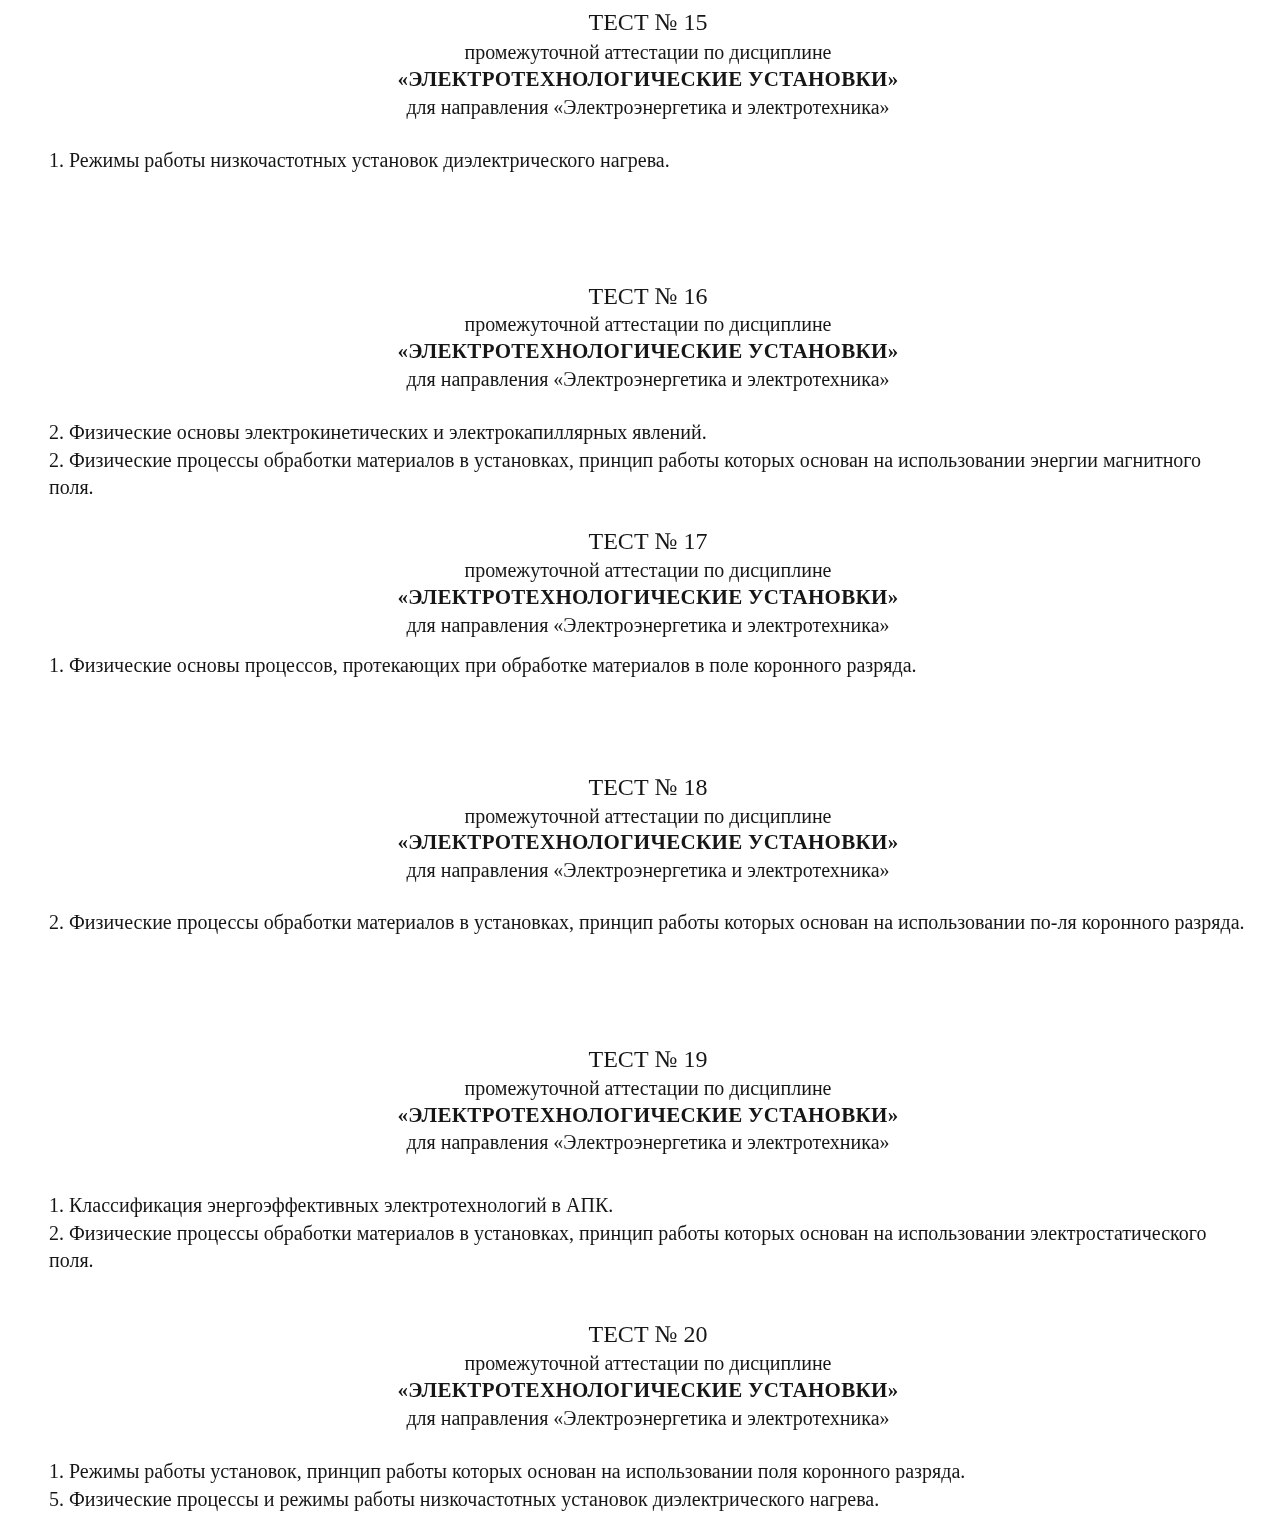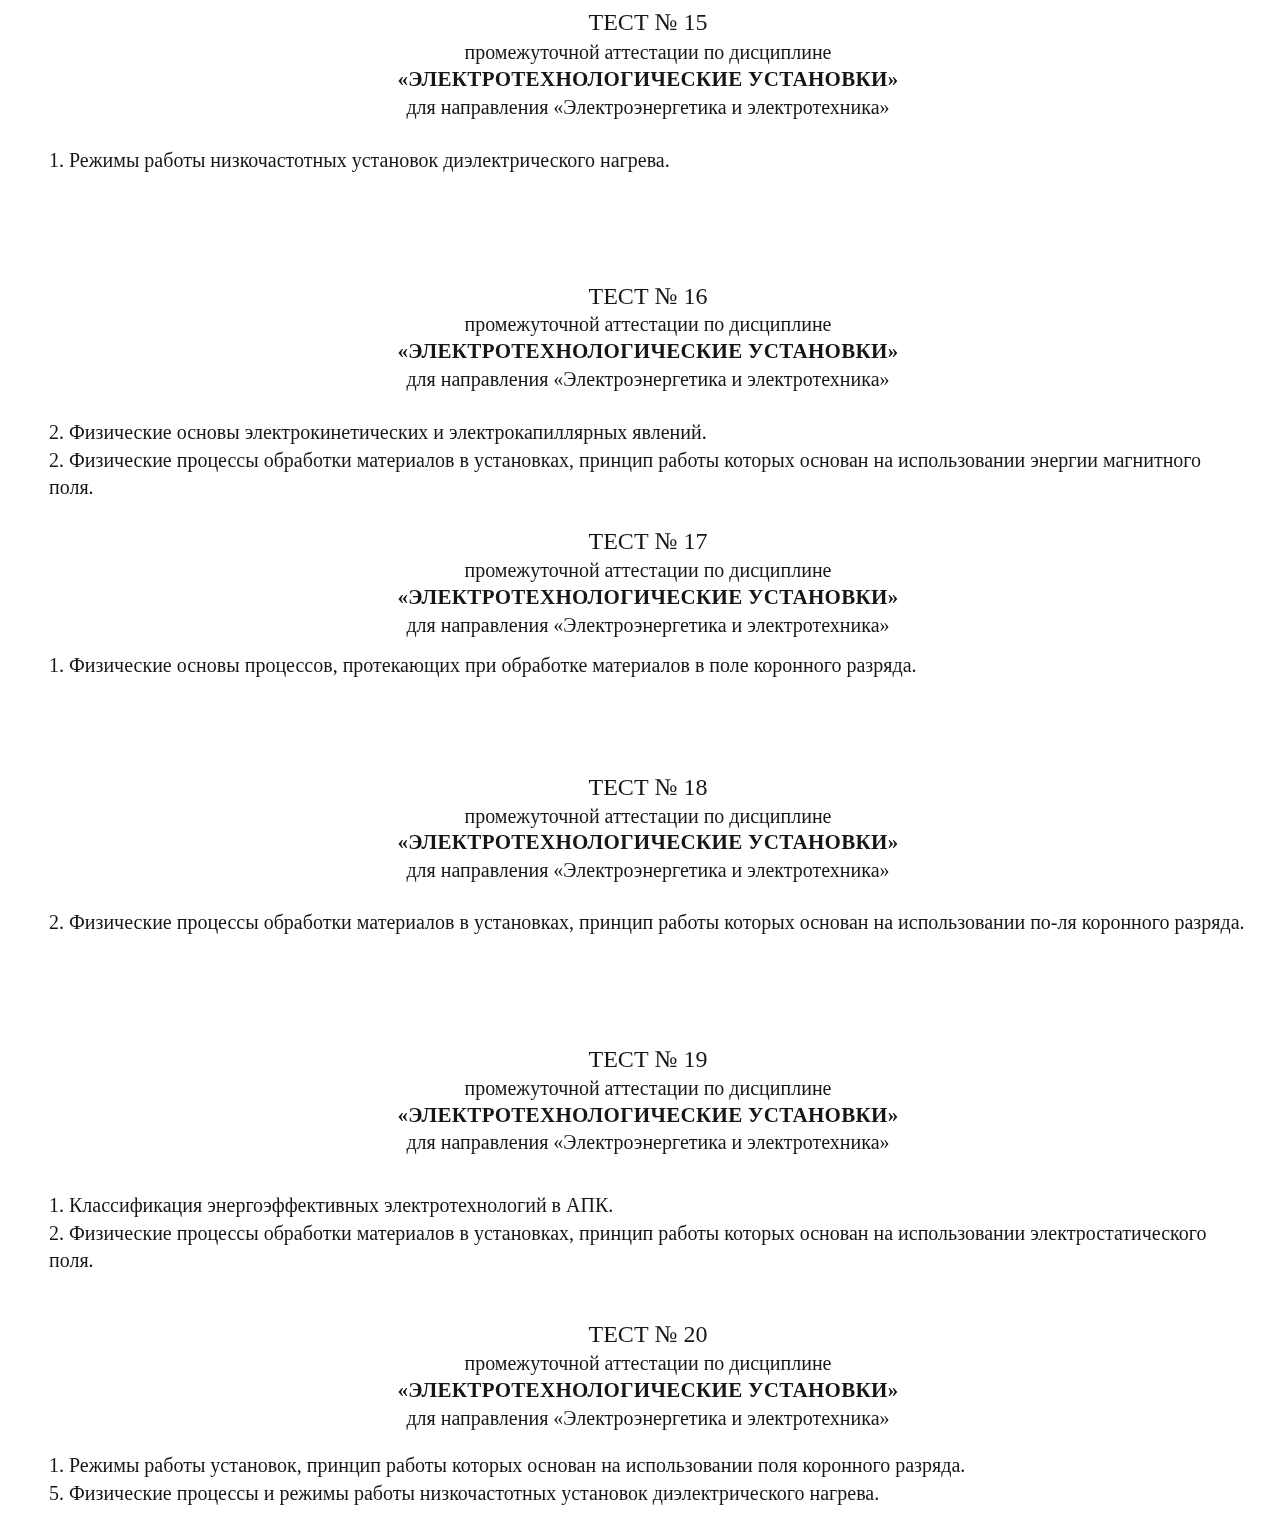--- a/index.html
+++ b/index.html
@@ -67,17 +67,17 @@
     <p class="item">1. Классификация энергоэффективных электротехнологий в АПК.</p>
     <p class="item">2. Физические процессы обработки материалов в установках, принцип работы которых основан на использовании электростатического поля.</p>
   </div>
 </section>
 
 <section class="test" style="top:1312px;">
   <div class="hdr title" style="top:8px;">ТЕСТ № 20</div>
   <div class="hdr sub" style="top:39px;">промежуточной аттестации по дисциплине</div>
   <div class="hdr bold" style="top:66px;">«ЭЛЕКТРОТЕХНОЛОГИЧЕСКИЕ УСТАНОВКИ»</div>
   <div class="hdr dir" style="top:94px;">для направления «Электроэнергетика и электротехника»</div>
-  <div class="items" style="top:140px;">
+  <div class="items" style="top:146px;">
     <p class="item">1. Режимы работы установок, принцип работы которых основан на использовании поля коронного разряда.</p>
     <p class="item">5. Физические процессы и режимы работы низкочастотных установок диэлектрического нагрева.</p>
   </div>
 </section>
 
 </body></html>

